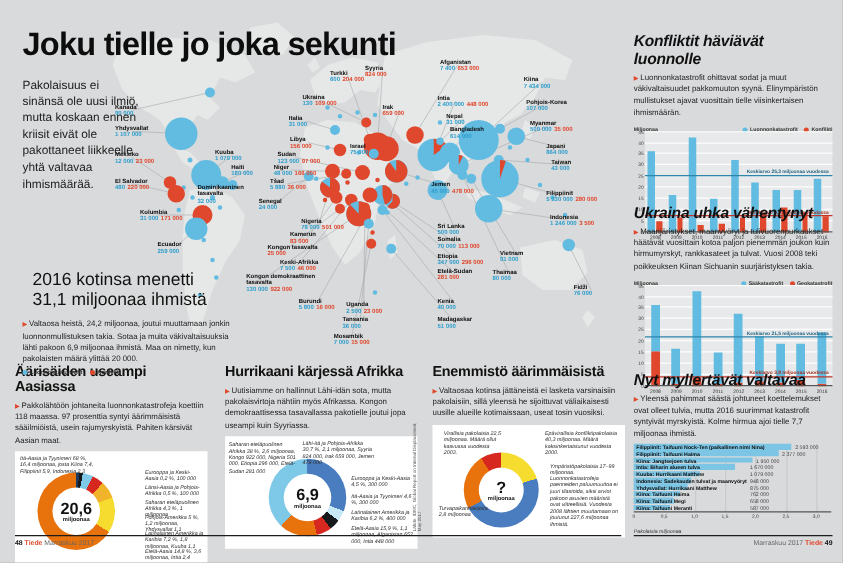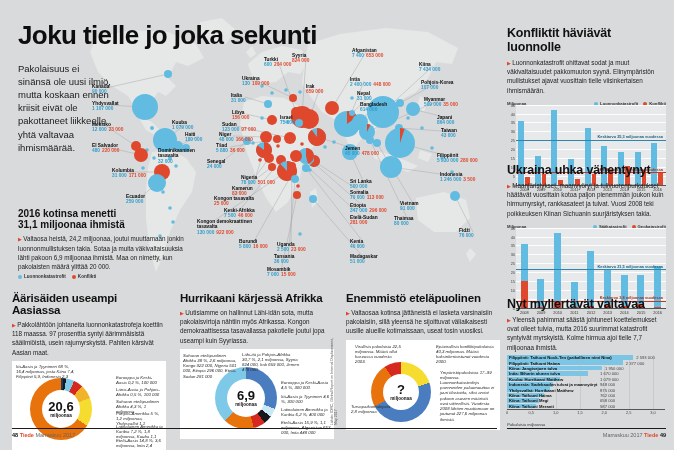--- a/index.html
+++ b/index.html
@@ -9,39 +9,39 @@
   
   #page-title{position:absolute;left:18px;top:20px;font-size:26px;font-weight:800;letter-spacing:-0.6px;margin:0;color:#0d0d0d;z-index:5;}
   #intro{position:absolute;left:18px;top:62px;width:96px;font-size:9.5px;line-height:1.38;color:#1b1b1b;z-index:5;margin:0;}
   #map-svg{position:absolute;left:0;top:0;z-index:1;}
   #map-labels{position:absolute;left:0;top:0;width:500px;height:300px;z-index:3;}
   .clab{position:absolute;font-size:4.8px;line-height:1.12;white-space:normal;}
   .clab .cname{font-weight:bold;color:#0d0d0d;display:block;}
   .clab .v{font-weight:bold;margin-right:2px;}
   .v.b{color:#2f9ecc;} .v.r{color:#e0482e;}
   .sec2016{position:absolute;left:18px;top:208px;width:176px;z-index:5;}
-  .sec2016 h2{margin:0;font-size:10px;font-weight:700;line-height:1.12;white-space:pre-line;}
+  .sec2016 h2{margin:8px;font-size:14px;font-weight:400;line-height:1.12;white-space:pre-line;}
   .body{font-size:6.3px;line-height:1.45;color:#222;margin:4px 0 0 0;}
   .body::before{content:"▶ ";color:#e0482e;font-size:5px;}
   .legend{margin-top:3px;font-size:4.6px;color:#333;}
   .legend .li{margin-right:6px;font-weight:bold;}
   .dot{display:inline-block;width:4px;height:4px;border-radius:50%;margin-right:2px;vertical-align:middle;}
   
   .panel-sec{position:absolute;top:292px;width:154px;z-index:4;}
   .panel-sec h3{margin:0;font-size:11.5px;font-weight:800;letter-spacing:-0.2px;}
   .pbox{position:relative;margin-top:4px;background:#fff;height:90px;}
   .donut{position:absolute;border-radius:50%;}
   .hole{position:absolute;background:#fff;border-radius:50%;}
   .dcenter{position:absolute;text-align:center;z-index:2;}
   .dval{font-size:13px;font-weight:800;line-height:1;}
   .dunit{font-size:4.6px;font-weight:bold;}
   .callout{position:absolute;font-size:4.3px;line-height:1.22;font-style:italic;color:#2c2c2c;}
   
   .rsec{position:absolute;left:507px;width:159px;z-index:4;}
-  .rsec h3{margin:0;font-size:12.5px;font-weight:800;letter-spacing:-0.2px;}
+  .rsec h3{margin:0;font-size:12.5px;font-weight:800;letter-spacing:-0.2px;font-style:italic;}
   .chart{position:relative;margin-top:3px;}
   .chead{position:relative;height:8px;font-size:4.2px;font-weight:bold;color:#333;}
   .chead .unit{position:absolute;left:0;bottom:0;}
   .chead .cleg{position:absolute;right:0;bottom:0;}
   .cleg .li{margin-left:5px;}
   .plot{position:relative;margin-left:9px;background:#e7e9ea;}
   .gline{position:absolute;left:0;width:100%;height:1px;background:#fdfdfd;}
   .ylab{position:absolute;font-size:3.9px;color:#444;width:8px;text-align:right;left:-9px;}
   .bar{position:absolute;bottom:0;}
   .avgline{position:absolute;left:0;width:100%;height:1px;}
@@ -331,21 +331,21 @@
           </div>
           <div class="callout" style="left: 3px; top: 4px; width: 54px;">Saharan eteläpuolinen Afrikka 38 %, 2,6 miljoonaa, Kongo 922 000, Nigeria 501 000, Etiopia 296 000, Etelä-Sudan 281 000</div>
           <div class="callout" style="left: 62px; top: 3px; width: 58px;">Lähi-itä ja Pohjois-Afrikka 30,7 %, 2,1 miljoonaa, Syyria 824 000, Irak 659 000, Jemen 478 000</div>
           <div class="callout" style="left: 101px; top: 31px; width: 50px;">Eurooppa ja Keski-Aasia 4,5 %, 300 000</div>
           <div class="callout" style="left: 101px; top: 45px; width: 50px;">Itä-Aasia ja Tyynimeri 4,6 %, 300 000</div>
           <div class="callout" style="left: 101px; top: 58px; width: 50px;">Latinalainen Amerikka ja Karibia 6,2 %, 400 000</div>
           <div class="callout" style="left: 101px; top: 71px; width: 50px;">Etelä-Aasia 15,9 %, 1,1 miljoonaa, Afganistan 653 000, Intia 448 000</div>
         </div>
       </div>
       <div class="panel-sec" style="left: 346px;">
-        <h3>Enemmistö eteläpuolinen</h3>
+        <h3>Enemmistö äärimmäisistä</h3>
         <p class="body">Valtaosaa kotinsa jättäneistä ei lasketa varsinaisiin pakolaisiin, sillä yleensä he sijoittuvat väliaikaisesti uusille alueille kotimaissaan, useat tosin vuosiksi.</p>
         <div class="pbox">
           <div class="donut" style="left: 25px; top: 22px; width: 60px; height: 60px; background: conic-gradient(rgb(245, 220, 47) 0%, rgb(245, 220, 47) 20%, rgb(74, 125, 191) 20%, rgb(74, 125, 191) 67%, rgb(232, 114, 12) 67%, rgb(232, 114, 12) 91%, rgb(214, 40, 30) 91%, rgb(214, 40, 30) 100%);"></div>
           <div class="hole" style="left: 37px; top: 34px; width: 36px; height: 36px;"></div>
           <div class="dcenter" style="left: 37px; top: 43px; width: 36px;">
             <div class="dval">?</div>
             <div class="dunit">miljoonaa</div>
           </div>
           <div class="callout" style="left: 9px; top: 4px; width: 47px;">Virallisia pakolaisia 22,5 miljoonaa. Määrä ollut kasvussa vuodesta 2003.</div>
           <div class="callout" style="left: 90px; top: 4px; width: 58px;">Epävirallisia konfliktipakolaisia 40,3 miljoonaa. Määrä kaksinkertaistunut vuodesta 2000.</div>

